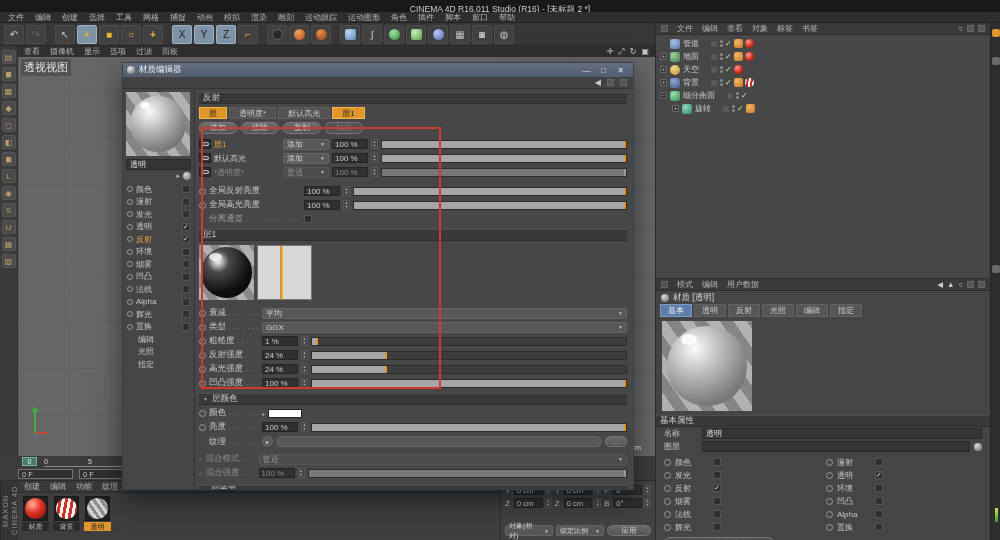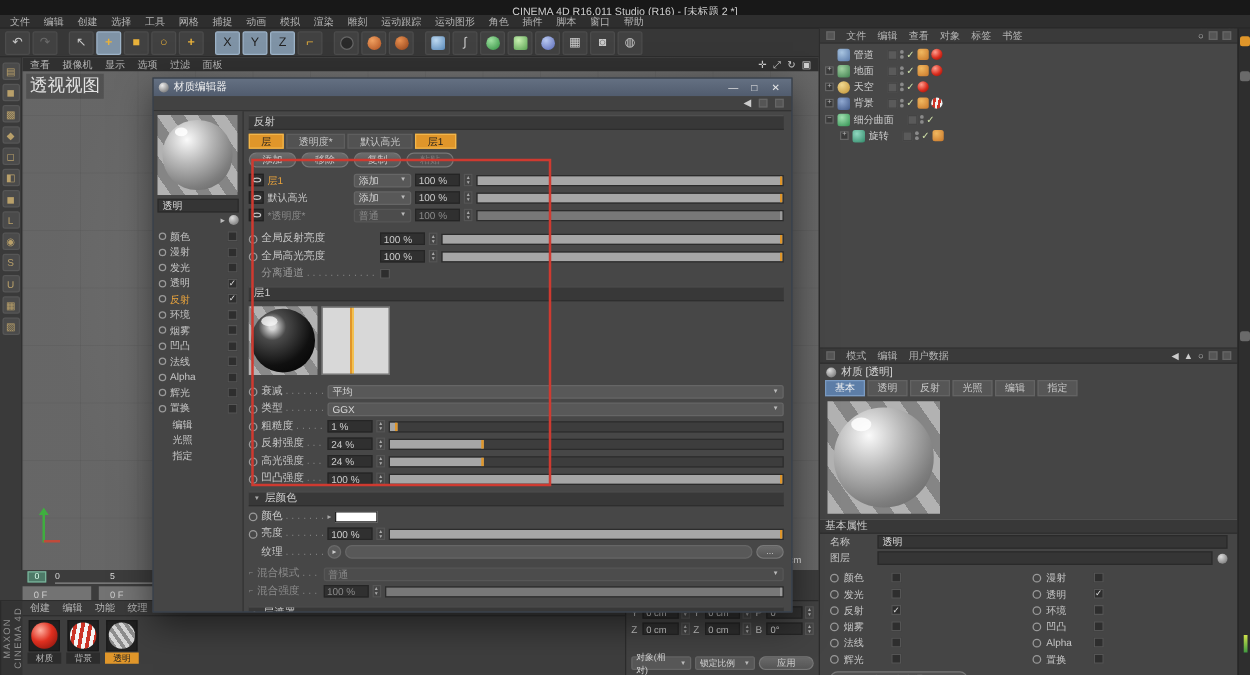--- a/index.html
+++ b/index.html
@@ -37,35 +37,35 @@
 
   
   .viewport{position:absolute;left:18px;top:46px;width:637px;height:410px;background:#6f6f6f;
     background-image:radial-gradient(circle at 50% 45%, rgba(255,255,255,0.06), rgba(0,0,0,0.08) 75%),
       linear-gradient(rgba(0,0,0,0.05) 1px, transparent 1px),
       linear-gradient(90deg, rgba(0,0,0,0.05) 1px, transparent 1px);
     background-size:100% 100%,46px 46px,46px 46px;}
   .vp-menu{position:absolute;left:0;top:0;width:100%;height:11px;background:#303030;display:flex;
            align-items:center;gap:10px;padding:0 6px;color:#b5b5b5;font-size:8px;}
   .vp-menu .vpicons{margin-left:auto;display:flex;gap:5px;color:#cfcfcf;font-size:8px;}
-  .vp-label{position:absolute;left:3px;top:13px;padding:1px 3px;color:#e2e2e2;background:rgba(20,20,20,0.25);font-size:14px;}
+  .vp-label{position:absolute;left:3px;top:13px;padding:1px 3px;color:#e2e2e2;background:rgba(20,20,20,0.25);font-size:11px;}
   .vp-scale{position:absolute;right:14px;bottom:4px;color:#e8e8e8;font-size:7.5px;}
   .gizmo{position:absolute;left:6px;bottom:16px;width:26px;height:34px;}
   .gizmo .yaxis{position:absolute;left:10px;bottom:6px;width:2px;height:22px;background:#3fae3f;}
   .gizmo .ytip{position:absolute;left:7px;top:0;width:0;height:0;border-left:4px solid transparent;border-right:4px solid transparent;border-bottom:6px solid #3fae3f;}
   .gizmo .xaxis{position:absolute;left:11px;bottom:6px;width:13px;height:2px;background:#c04a3a;}
 
   
   .timeline{position:absolute;left:18px;top:456px;width:482px;height:24px;background:#3c3c3c;}
   .tl-marker{position:absolute;left:4px;top:1px;width:15px;height:9px;background:#4d7a68;border:1px solid #79b39a;
              color:#dfe;font-size:7px;display:flex;align-items:center;justify-content:center;}
   .ruler{position:absolute;left:26px;top:2px;width:100px;height:9px;border-bottom:1px solid #8a8a8a;color:#ddd;font-size:7px;}
   .ruler span{position:absolute;top:0;}
   .tl-fields{position:absolute;left:0px;top:13px;display:flex;gap:6px;}
-  .tl-field{width:55px;height:10px;background:#303030;border:6px solid #737373;color:#ccc;font-size:7.5px;
+  .tl-field{width:55px;height:10px;background:#303030;border:1px solid #737373;color:#ccc;font-size:7.5px;
             display:flex;align-items:center;padding:0 3px;gap:3px;}
 
   
   .mrow{display:flex;align-items:center;gap:3px;height:12px;flex:none;}
   .cicon{width:7px;height:7px;border:1px solid #9a9a9a;border-radius:50%;flex:none;}
   .eyebox{width:12px;height:10px;background:#2e2e2e;border:1px solid #222;display:flex;align-items:center;justify-content:center;flex:none;}
   .eyebox i{display:block;width:7px;height:4px;border:1px solid #c8c8c8;border-radius:50%;}
   .valbox{width:36px;height:10px;background:#303030;border:1px solid #252525;color:#ccc;font-size:8px;
           display:flex;align-items:center;padding:0 2px;flex:none;}
   .spin{width:7px;height:10px;background:#454545;border:1px solid #555;display:flex;flex-direction:column;

